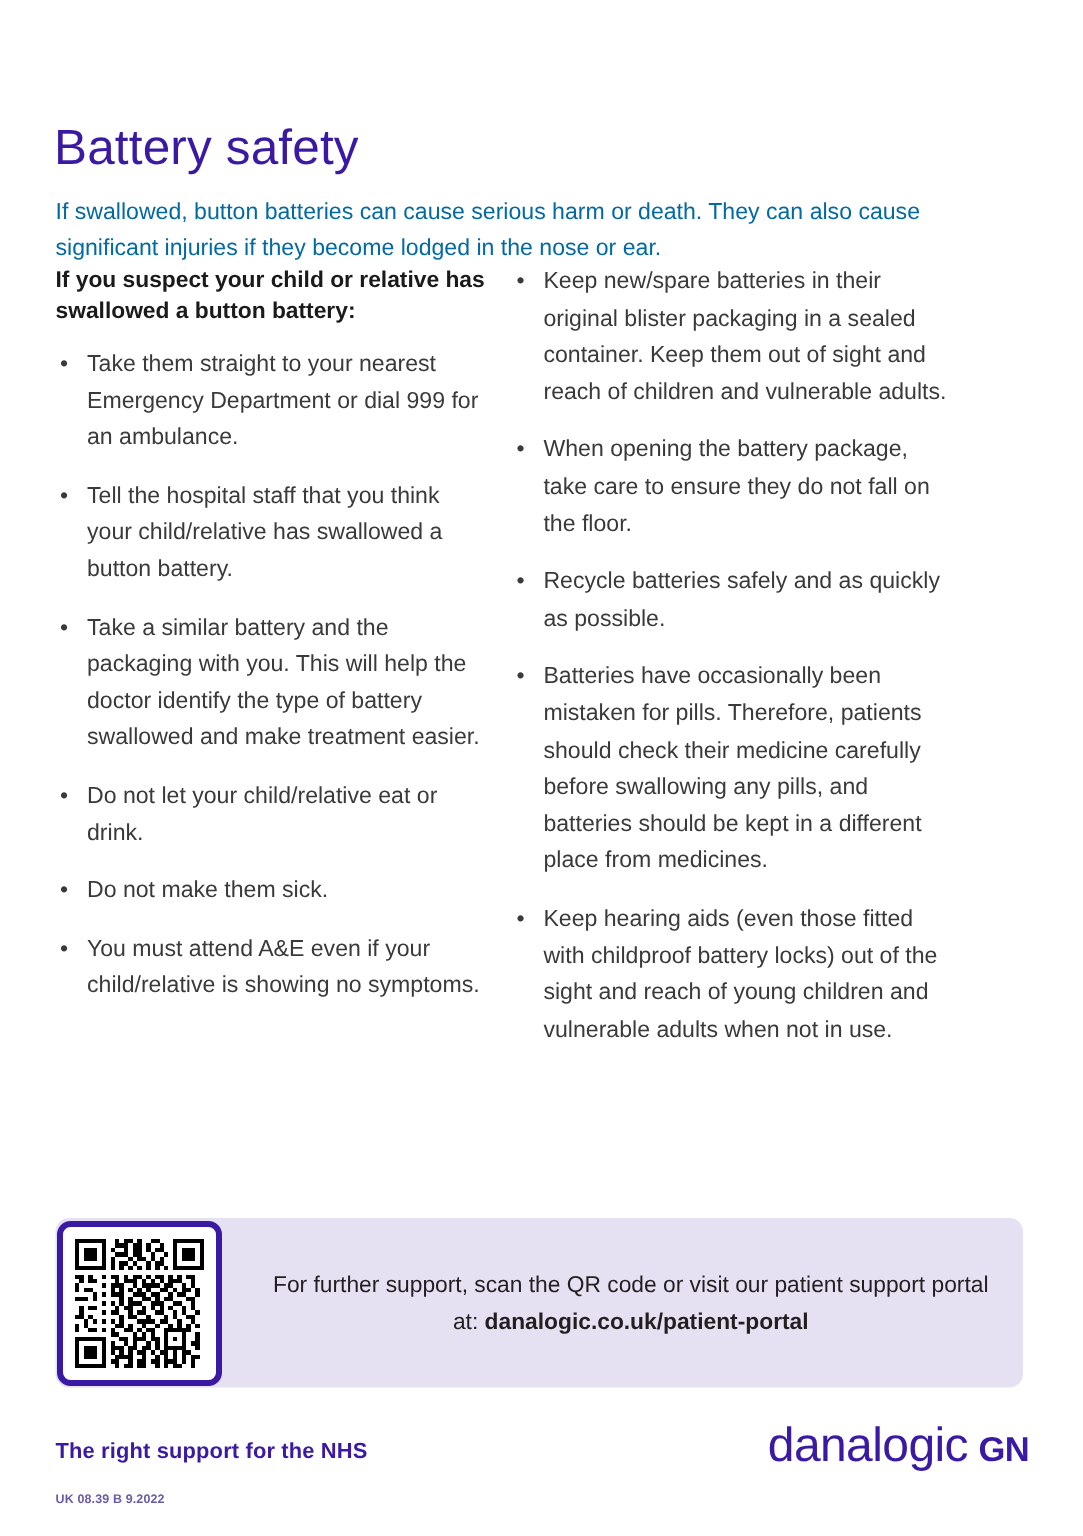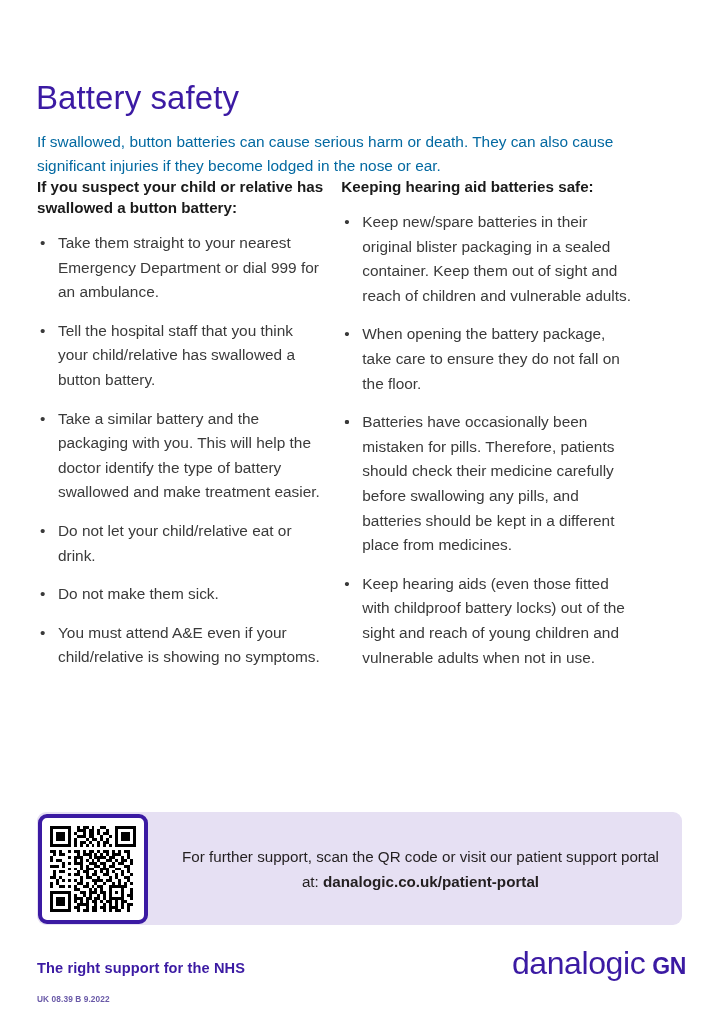--- a/index.html
+++ b/index.html
@@ -212,32 +212,32 @@
           <span>Do not make them sick.</span>
         </li>
         <li>
           <span class="dot">•</span>
           <span>You must attend A&amp;E even if your child/relative is showing no symptoms.</span>
         </li>
       </ul>
     </div>
 
     <div class="col col-right">
-      <div class="col-head">Keeping hearing aid batteries safe:</div>
       <ul class="bullets">
         <li>
           <span class="dot">•</span>
           <span>Keep new/spare batteries in their original blister packaging in a sealed container. Keep them out of sight and reach of children and vulnerable adults.</span>
         </li>
         <li>
           <span class="dot">•</span>
           <span>When opening the battery package, take care to ensure they do not fall on the floor.</span>
         </li>
         <li>
           <span class="dot">•</span>
+          <span>Recycle batteries safely and as quickly as possible.</span>
         </li>
         <li>
           <span class="dot">•</span>
           <span>Batteries have occasionally been mistaken for pills. Therefore, patients should check their medicine carefully before swallowing any pills, and batteries should be kept in a different place from medicines.</span>
         </li>
         <li>
           <span class="dot">•</span>
           <span>Keep hearing aids (even those fitted with childproof battery locks) out of the sight and reach of young children and vulnerable adults when not in use.</span>
         </li>
       </ul>

